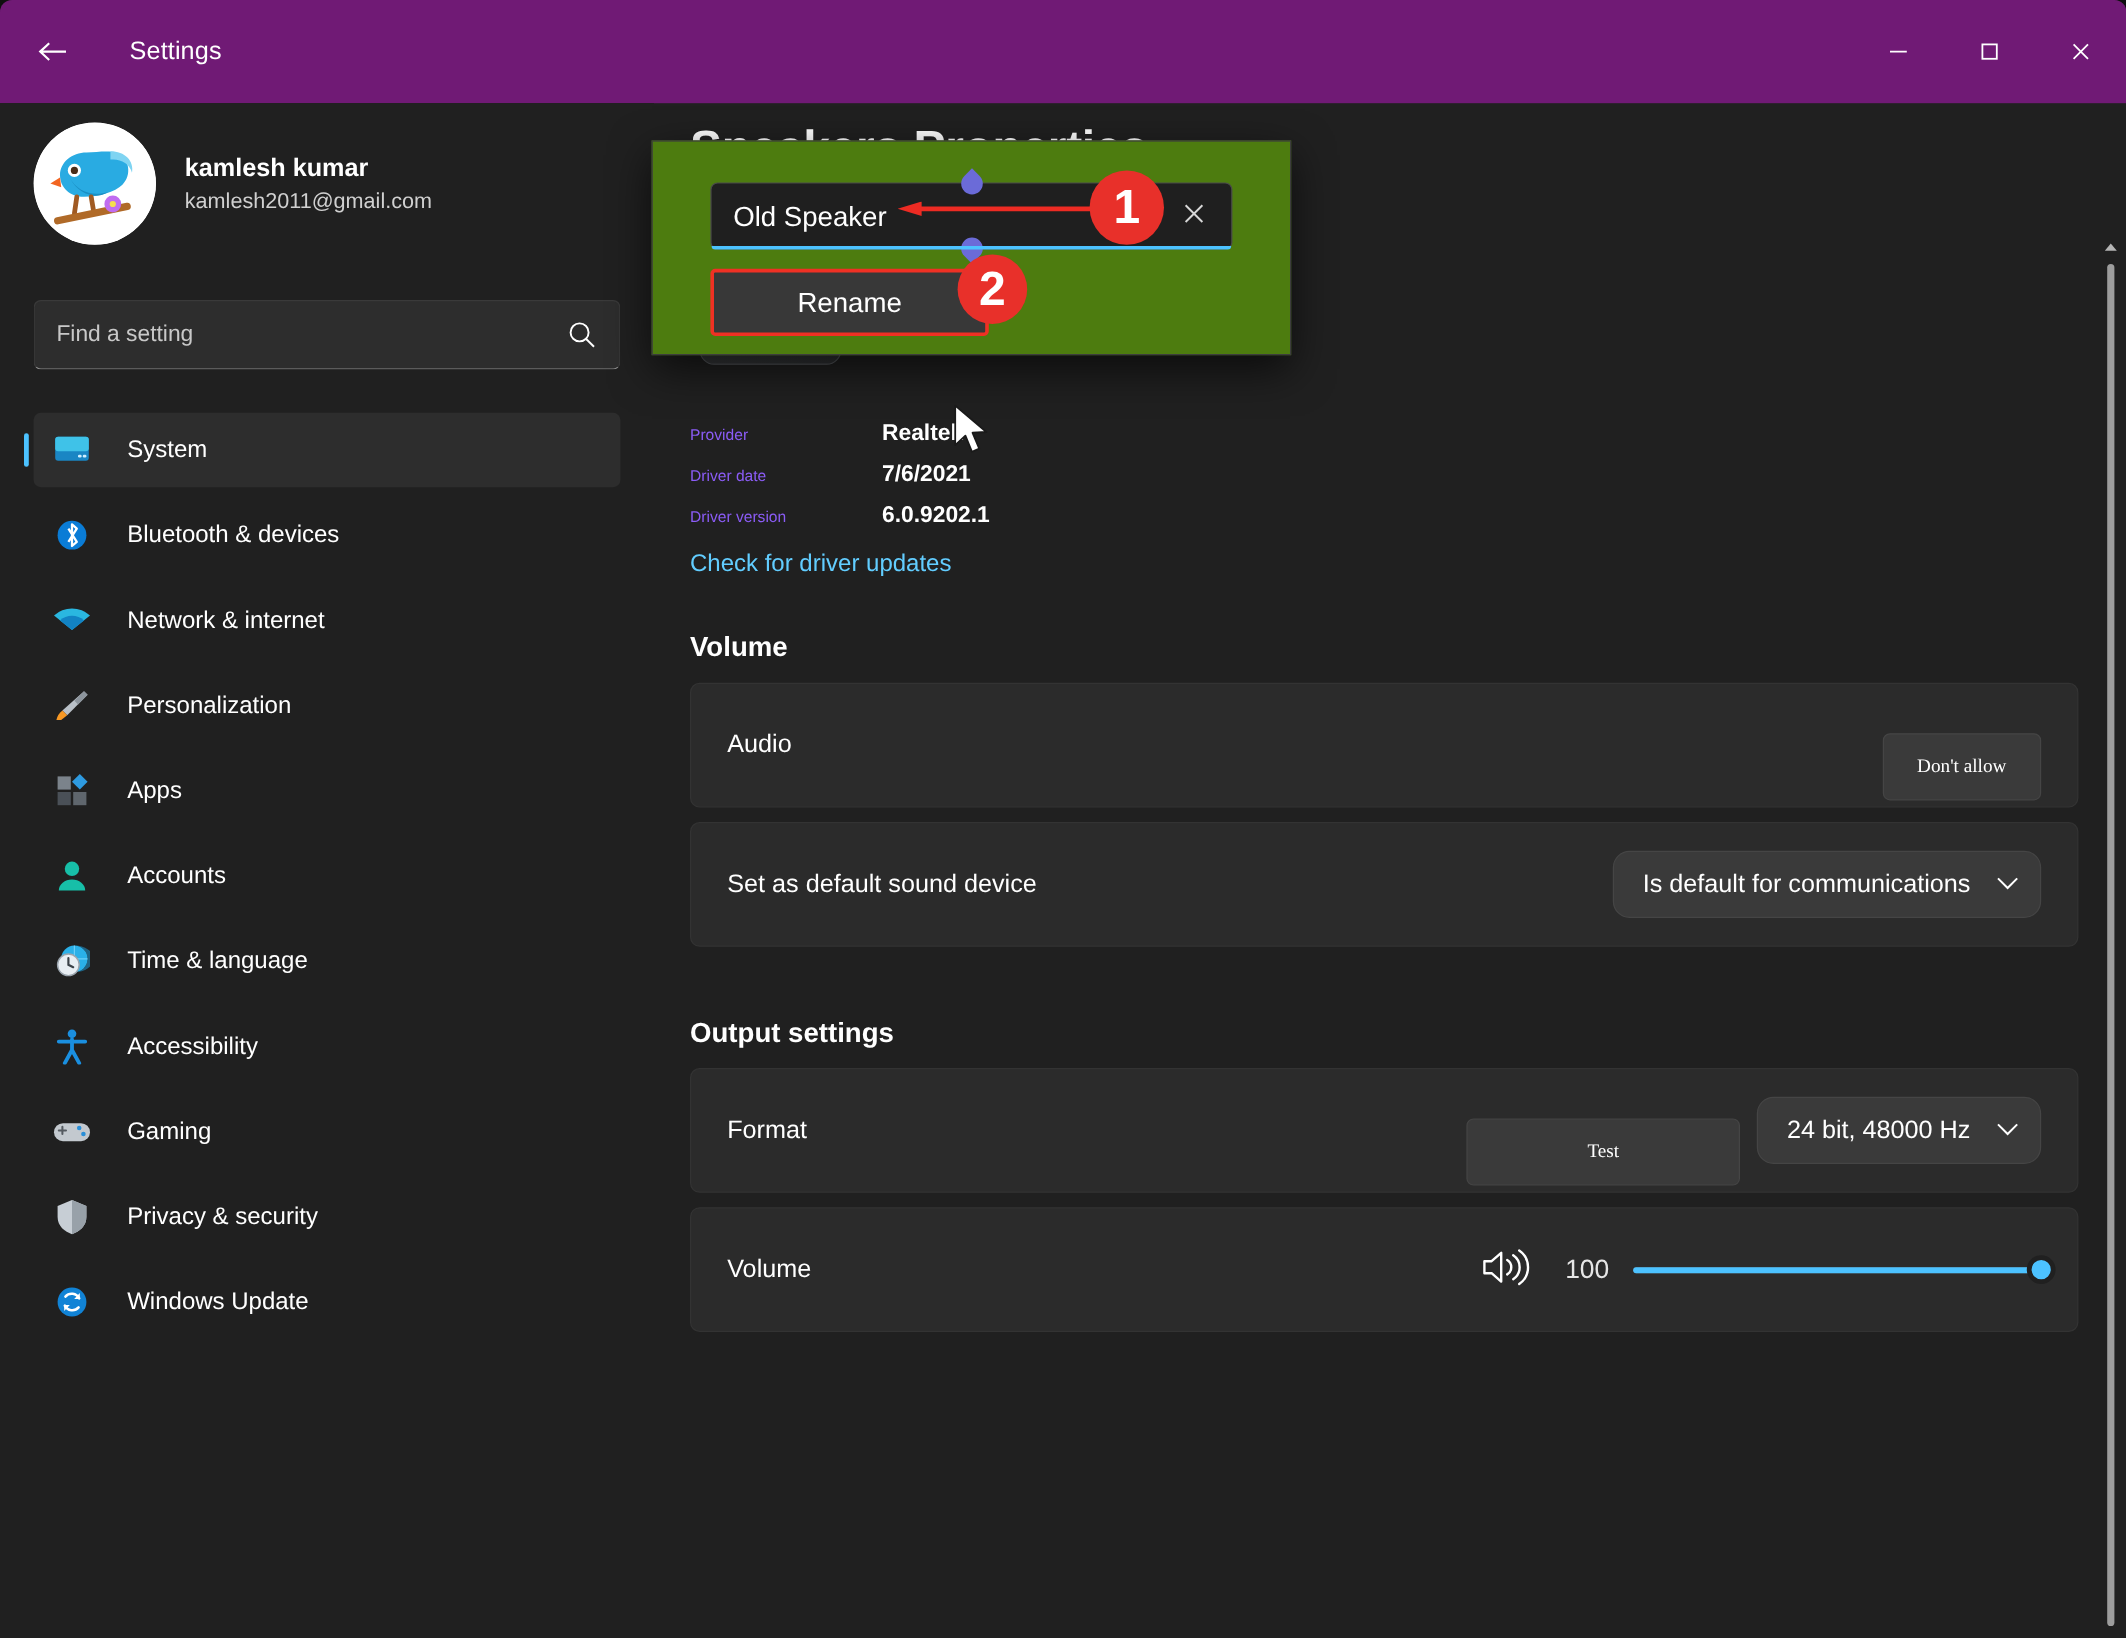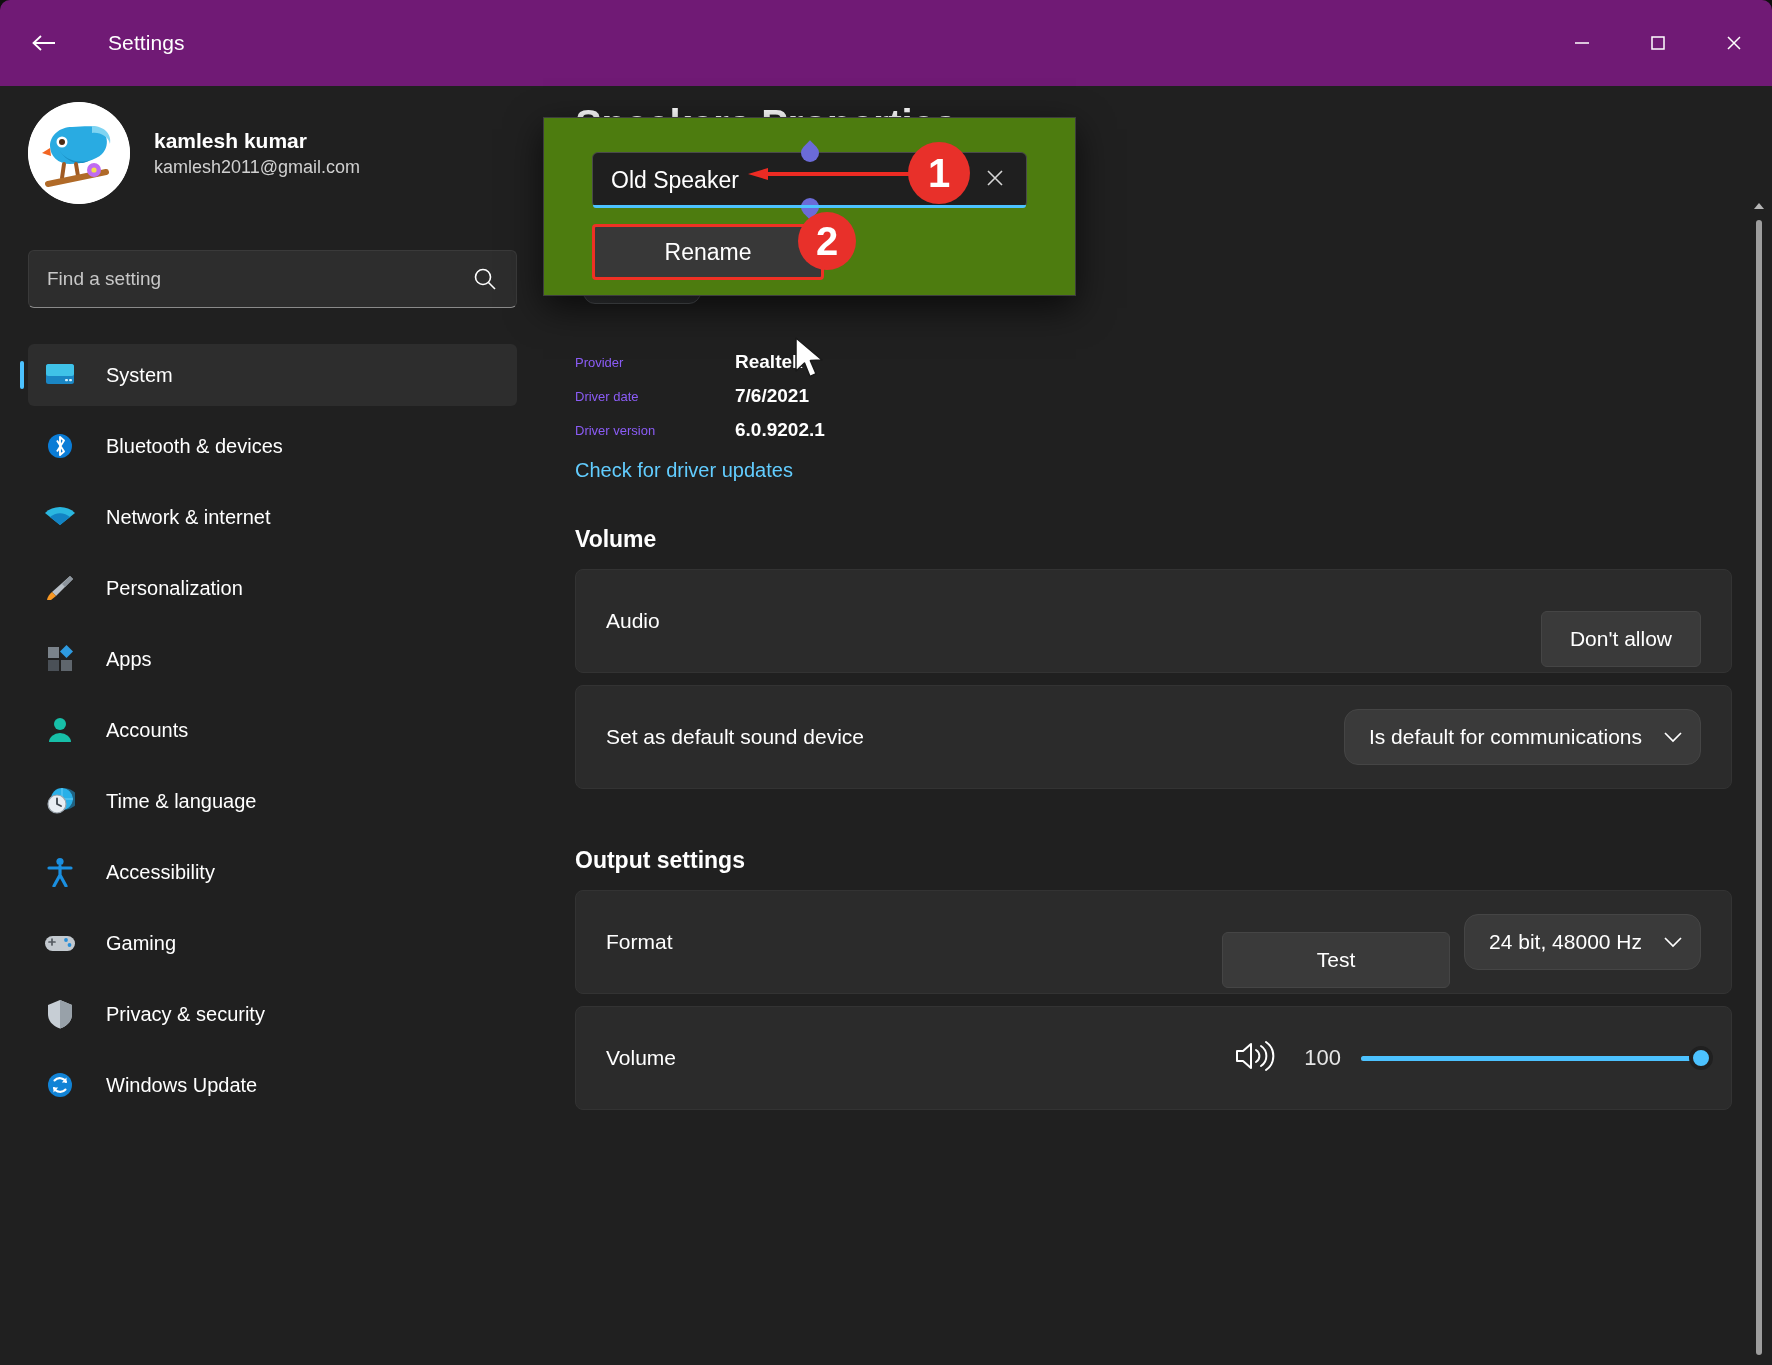--- a/index.html
+++ b/index.html
@@ -127,23 +127,23 @@
   .card {
     background: #2b2b2b; border: 1px solid #333333; border-radius: 8px;
     min-height: 104px; display: flex; align-items: center;
     padding: 0 30px; margin-bottom: 12px;
   }
   .card-label { flex: 1; }
   .card-title { font-size: 21px; color: #ffffff; }
   .card-desc { font-size: 18px; color: #c4c4c4; margin-top: 8px; }
   .btn {
     background: #3a3a3a; border: 1px solid #454545; border-radius: 6px;
-    color: #ffffff; font-size: 21px; height: 56px; padding: 0 28px;
+    color: #ffffff; font-size: 16px; height: 56px; padding: 0 28px;
     display: flex; align-items: center; justify-content: center; cursor: pointer;
-    font-family: Liberation Sans, sans-serif;
+    font-family: Liberation Serif, serif;
     margin-top: 36px;
   }
   .combo {
     background: #3a3a3a; border: 1px solid #454545; border-radius: 14px;
     color: #ffffff; font-size: 21px; height: 56px; padding: 0 18px 0 24px;
     display: flex; align-items: center; gap: 22px; cursor: pointer;
   }
   .chev { color: #ffffff; font-size: 15px; }
 
   .volume-row { display: flex; align-items: center; gap: 20px; }

